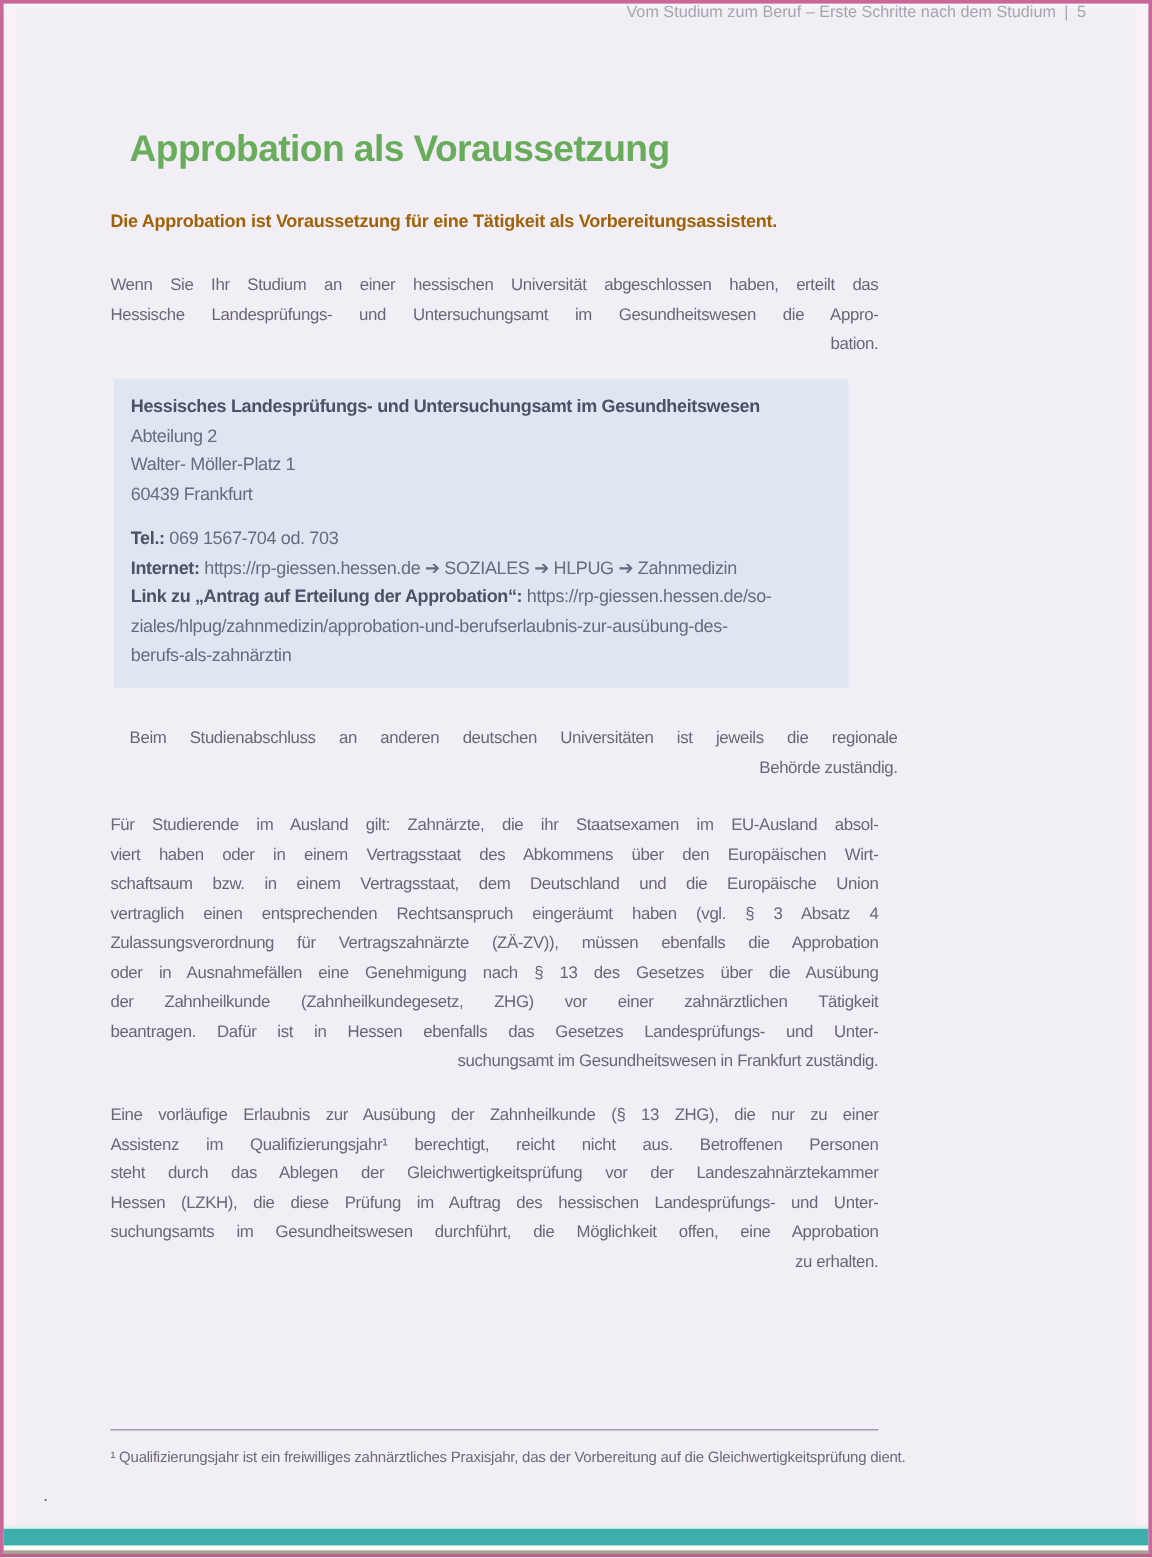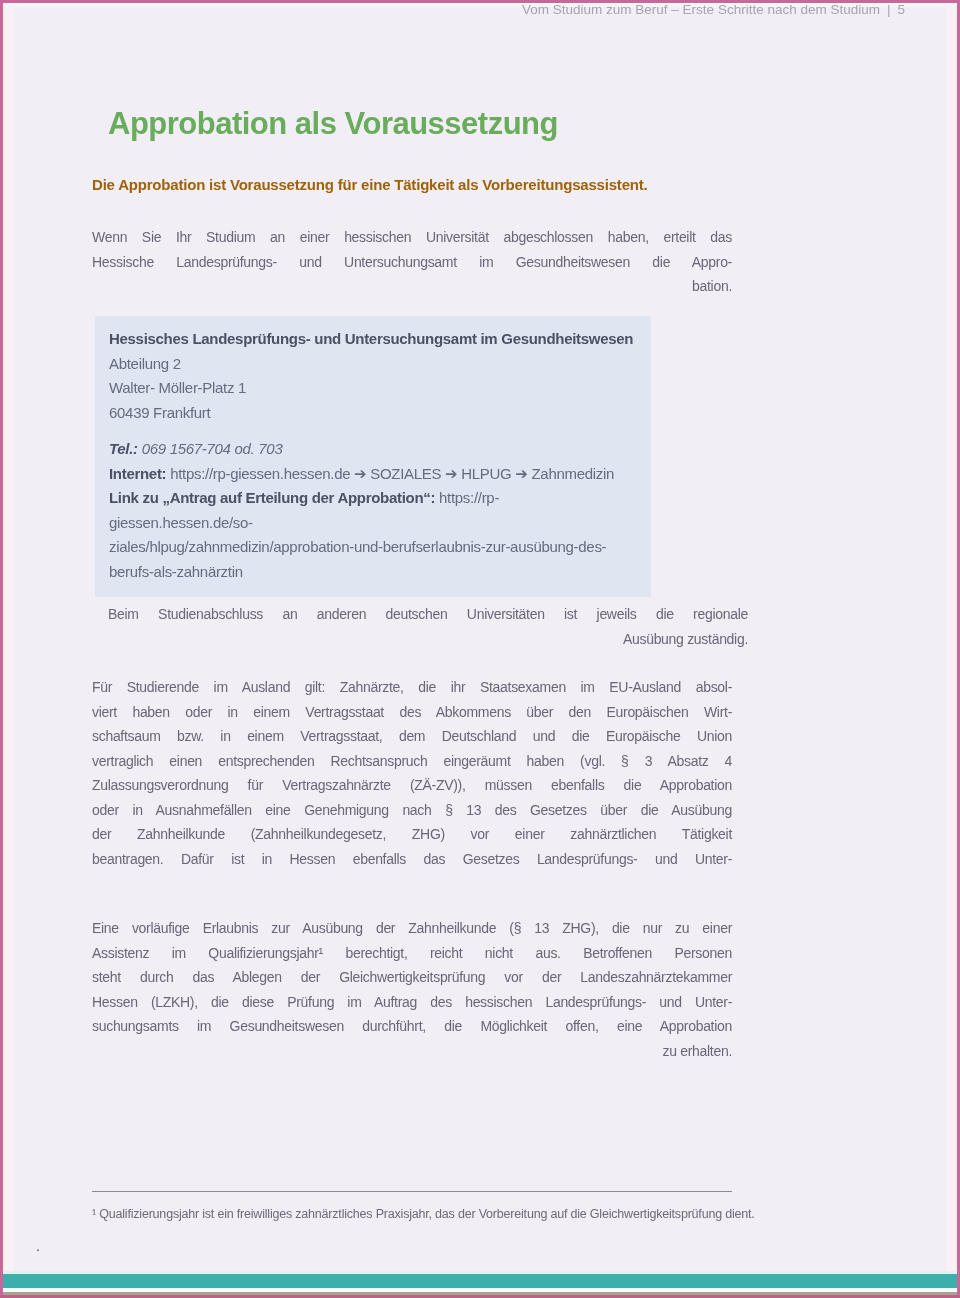--- a/index.html
+++ b/index.html
@@ -53,29 +53,29 @@
   }
   .body{
     position:absolute;left:92px;width:640px;margin:0;z-index:3;
     font-size:14px;line-height:24.5px;letter-spacing:-0.3px;
     color:var(--body-text);
   }
   .jl{display:block;text-align:justify;text-align-last:justify;}
   .jl-last{display:block;text-align:right;}
   .p1{top:225px;} .p2{top:602px;margin-left:16px;} .p3{top:675px;} .p4{top:916px;}
   .infobox{
-    position:absolute;left:95px;top:316px;width:556px;z-index:3;
+    position:absolute;left:95px;top:316px;width:612px;z-index:3;
     box-sizing:border-box;padding:11px 15px 13px 14px;
     background:var(--box-bg);
     font-size:15px;line-height:24.5px;letter-spacing:-0.3px;
     color:var(--box-text);
   }
   .ib-line{display:block;}
   .ib-bold{font-weight:bold;color:var(--box-heading);}
-  .ib-gap{margin-top:12px;font-style:italic;}
+  .ib-gap{margin-top:12px;}
   .nowrap{white-space:nowrap;}
   .rule{
     position:absolute;left:92px;top:1191px;width:640px;z-index:3;
     border-top:1.5px solid #8d8894;
   }
   .footnote{
     position:absolute;left:92px;top:1202px;width:652px;z-index:3;
     font-size:12.5px;line-height:24px;letter-spacing:-0.2px;
     color:#6e6977;text-align:justify;
     padding-left:11px;text-indent:-11px;
@@ -141,32 +141,33 @@
     <span class="ib-line">
       <span class="ib-bold">Link zu „Antrag auf Erteilung der Approbation“:</span>
       <span>https://rp-giessen.hessen.de/so-</span>
     </span>
     <span class="ib-line">ziales/hlpug/zahnmedizin/approbation-und-berufserlaubnis-zur-ausübung-des-</span>
     <span class="ib-line">berufs-als-zahnärztin</span>
   </div>
 
   <p class="body p2">
     <span class="jl">Beim Studienabschluss an anderen deutschen Universitäten ist jeweils die regionale</span>
-    <span class="jl-last">Ausübung zuständig.</span>
+    <span class="jl-last">Behörde zuständig.</span>
   </p>
 
   <p class="body p3">
     <span class="jl">Für Studierende im Ausland gilt: Zahnärzte, die ihr Staatsexamen im EU-Ausland absol-</span>
     <span class="jl">viert haben oder in einem Vertragsstaat des Abkommens über den Europäischen Wirt-</span>
     <span class="jl">schaftsaum bzw. in einem Vertragsstaat, dem Deutschland und die Europäische Union</span>
     <span class="jl">vertraglich einen entsprechenden Rechtsanspruch eingeräumt haben (vgl. § 3 Absatz 4</span>
     <span class="jl">Zulassungsverordnung für Vertragszahnärzte (ZÄ-ZV)), müssen ebenfalls die Approbation</span>
     <span class="jl">oder in Ausnahmefällen eine Genehmigung nach § 13 des Gesetzes über die Ausübung</span>
     <span class="jl">der Zahnheilkunde (Zahnheilkundegesetz, ZHG) vor einer zahnärztlichen Tätigkeit</span>
     <span class="jl">beantragen. Dafür ist in Hessen ebenfalls das Gesetzes Landesprüfungs- und Unter-</span>
+    <span class="jl-last">suchungsamt im Gesundheitswesen in Frankfurt zuständig.</span>
   </p>
 
   <p class="body p4">
     <span class="jl">Eine vorläufige Erlaubnis zur Ausübung der Zahnheilkunde (§ 13 ZHG), die nur zu einer</span>
     <span class="jl">Assistenz im Qualifizierungsjahr¹ berechtigt, reicht nicht aus. Betroffenen Personen</span>
     <span class="jl">steht durch das Ablegen der Gleichwertigkeitsprüfung vor der Landeszahnärztekammer</span>
     <span class="jl">Hessen (LZKH), die diese Prüfung im Auftrag des hessischen Landesprüfungs- und Unter-</span>
     <span class="jl">suchungsamts im Gesundheitswesen durchführt, die Möglichkeit offen, eine Approbation</span>
     <span class="jl-last">zu erhalten.</span>
   </p>

